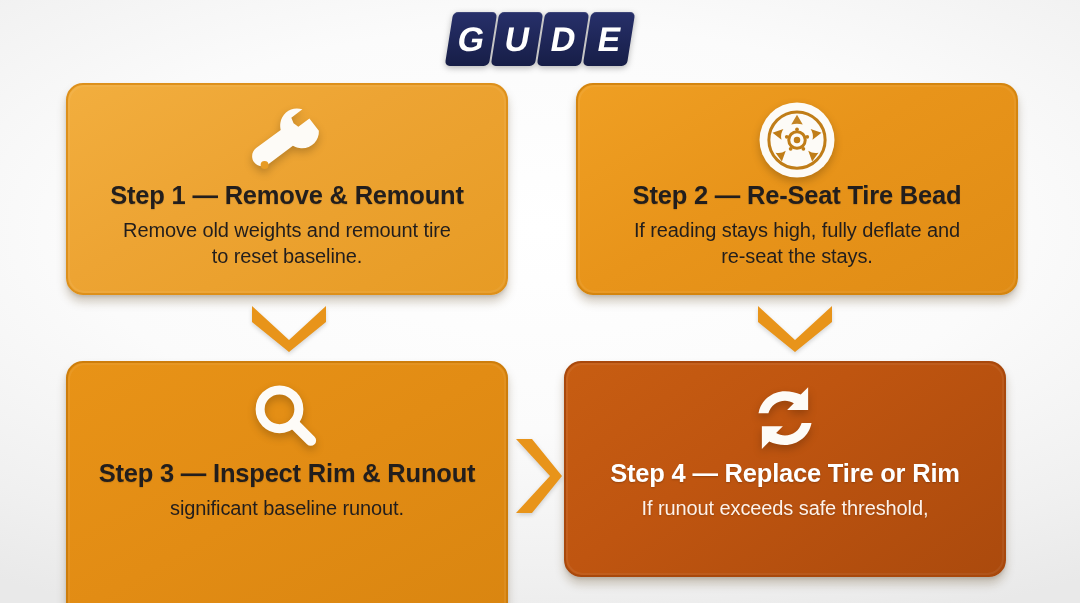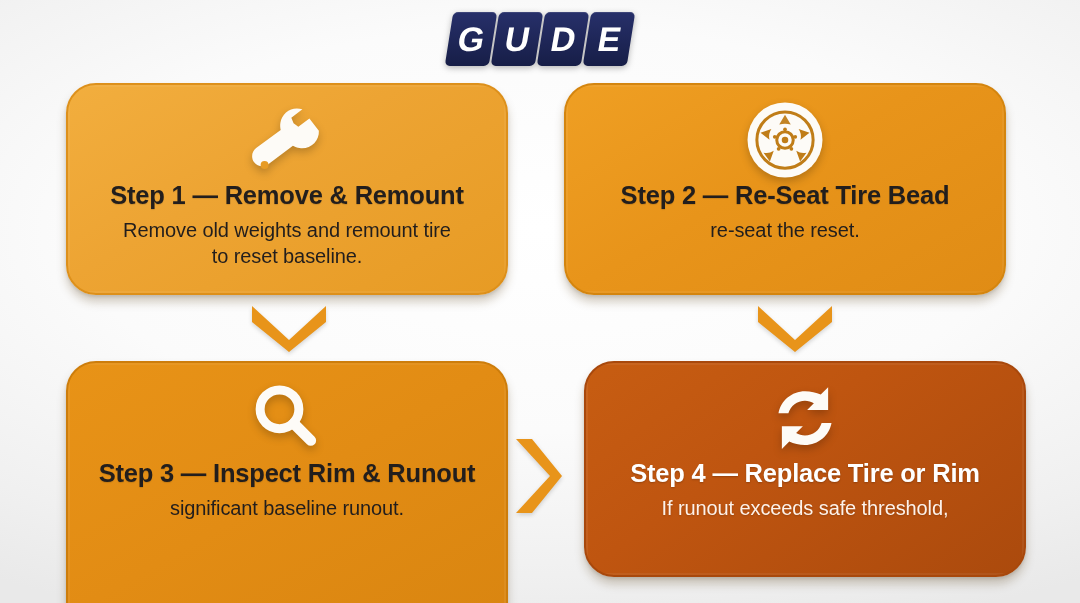--- a/index.html
+++ b/index.html
@@ -52,21 +52,21 @@
     font-size: 34px;
     font-weight: bold;
     font-family: "Liberation Sans", sans-serif;
     letter-spacing: 0px;
     line-height: 1;
   }
 
   
   .card {
     position: absolute;
-    border-radius: 30px;
+    border-radius: 17px;
     box-shadow: 0 7px 10px rgba(90, 60, 20, 0.26), 0 2px 3px rgba(0,0,0,0.10);
     overflow: hidden;
     box-sizing: border-box;
     text-align: center;
     color: #221e1d;
   }
   .card::after{
     content:"";
     position:absolute;
     inset:0;
@@ -74,31 +74,31 @@
     border:2px solid rgba(255,255,255,0.06);
     pointer-events:none;
   }
 
   .card-1 {
     left: 66px;  top: 83px;  width: 442px; height: 212px;
     background: linear-gradient(150deg, #f2ae3e 0%, #eda433 42%, #e79b24 100%);
     border: 2px solid #dd901b;
   }
   .card-2 {
-    left: 564px; top: 83px;  width: 442px; height: 212px;
+    left: 576px; top: 83px;  width: 442px; height: 212px;
     background: linear-gradient(150deg, #ef9f23 0%, #e8941a 45%, #e08c15 100%);
     border: 2px solid #d4850f;
   }
   .card-3 {
     left: 66px;  top: 361px; width: 442px; height: 275px;
     background: linear-gradient(150deg, #e89317 0%, #e28c14 48%, #d98510 100%);
     border: 2px solid #cd7d0b;
   }
   .card-4 {
-    left: 584px; top: 361px; width: 442px; height: 216px;
+    left: 564px; top: 361px; width: 442px; height: 216px;
     background: linear-gradient(145deg, #c75d12 0%, #bf5510 40%, #ab4a0d 100%);
     border: 2px solid #a8480c;
     color: #ffffff;
   }
 
   .card-icon {
     height: 96px;
     display: flex;
     align-items: center;
     justify-content: center;
@@ -200,21 +200,22 @@
           <path d="M32 11.8 L36.6 19.6 Q32 18.3 27.4 19.6 Z" opacity="0.95"></path>
           <path d="M51.6 26.1 L44.4 31.7 Q45.6 27.1 42.9 23.2 Z"></path>
           <path d="M44.1 49.2 L41.0 40.6 Q45.0 43.3 49.2 42.1 Z"></path>
           <path d="M19.9 49.2 L23.0 40.6 Q19.0 43.3 14.8 42.1 Z"></path>
           <path d="M12.4 26.1 L19.6 31.7 Q18.4 27.1 21.1 23.2 Z"></path>
         </g>
       </svg>
     </div>
     <div class="card-title">Step 2 — Re-Seat Tire Bead</div>
     <div class="card-body">
-      <span class="line">re-seat the reset.</span>
+      <span class="line">If reading stays high, fully deflate and</span>
+      <span class="line">re-seat the stays.</span>
     </div>
   </div>
 
   <div class="card card-3">
     <div class="card-icon">
       <svg width="80" height="80" viewBox="0 0 64 64" aria-hidden="true">
         <circle cx="26" cy="25" r="15.5" fill="none" stroke="#fdfbf7" stroke-width="7.2"></circle>
         <line x1="37.5" y1="36.5" x2="51" y2="50" stroke="#fdfbf7" stroke-width="8.6" stroke-linecap="round"></line>
       </svg>
     </div>

